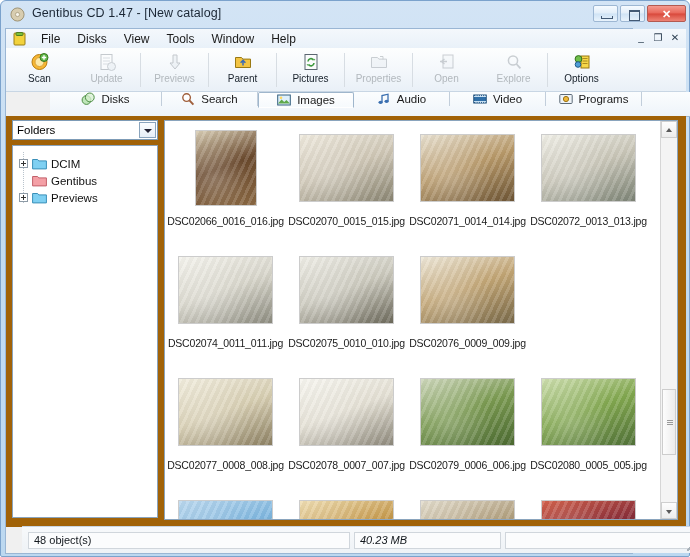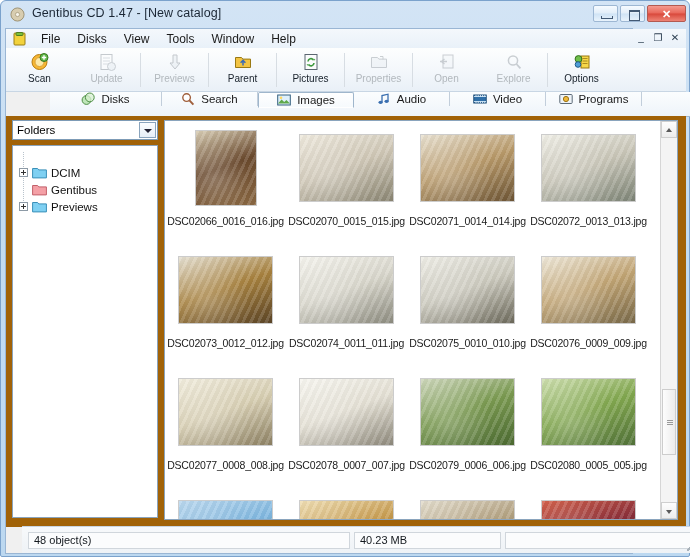--- a/index.html
+++ b/index.html
@@ -241,21 +241,21 @@
     border-right: 4px solid transparent;
     border-top: 4px solid #223;
   }
   .tree {
     position: absolute;
     left: 0; top: 25px;
     width: 146px; height: 373px;
     box-sizing: border-box;
     background: #fff;
     border: 1px solid #8aa4bd;
-    padding: 18px 0 0 0;
+    padding: 9px 0 0 0;
     overflow: hidden;
   }
   .tnode {
     position: relative;
     height: 17px;
     display: flex;
     align-items: center;
     padding-left: 6px;
     font-size: 11.5px;
     color: #111;
@@ -387,21 +387,21 @@
     box-sizing: border-box;
     border: 1px solid #d0d6dc;
     background: #fbfcfd;
     font-size: 11px;
     color: #13181d;
     padding: 1px 0 0 5px;
     overflow: hidden;
     white-space: nowrap;
   }
   .sb1 { left: 6px; width: 322px; }
-  .sb2 { left: 332px; width: 147px; }
+  .sb2 { left: 332px; width: 147px; font-style: italic; }
   .sb3 { left: 483px; width: 188px; }
   .grip-res {
     position: absolute;
     right: 3px; bottom: 2px;
     width: 12px; height: 12px;
     background:
       linear-gradient(135deg, transparent 45%, #a9b2ba 45%, #a9b2ba 55%, transparent 55%),
       linear-gradient(135deg, transparent 70%, #a9b2ba 70%, #a9b2ba 80%, transparent 80%);
   }
 </style>
@@ -686,28 +686,20 @@
                   <div class="thumb-img" title="patio with white tables" style="background: linear-gradient(160deg, rgb(240, 239, 231) 0%, rgb(201, 198, 184) 48%, rgb(125, 132, 118) 100%);">
                     <div style="position: absolute; inset: 0px; opacity: 0.45; background: repeating-linear-gradient(115deg, rgba(255, 255, 255, 0.3) 0px, rgba(255, 255, 255, 0.3) 3px, rgba(0, 0, 0, 0.06) 3px, rgba(0, 0, 0, 0.06) 7px), radial-gradient(circle at 30% 65%, rgba(255, 255, 255, 0.55), rgba(255, 255, 255, 0) 55%);"></div>
                   </div>
                 </div>
                 <div class="caption">DSC02072_0013_013.jpg</div>
               </div>
             </div>
             <div class="thumb-row">
               <div class="thumb-cell">
                 <div class="thumb-box">
-                  <div class="thumb-img" title="reception hall interior" style="background: linear-gradient(160deg, rgb(230, 225, 211) 0%, rgb(168, 130, 63) 48%, rgb(93, 70, 40) 100%);">
-                    <div style="position: absolute; inset: 0px; opacity: 0.45; background: repeating-linear-gradient(115deg, rgba(255, 255, 255, 0.3) 0px, rgba(255, 255, 255, 0.3) 3px, rgba(0, 0, 0, 0.06) 3px, rgba(0, 0, 0, 0.06) 7px), radial-gradient(circle at 30% 65%, rgba(255, 255, 255, 0.55), rgba(255, 255, 255, 0) 55%);"></div>
-                  </div>
-                </div>
-                <div class="caption">DSC02073_0012_012.jpg</div>
-              </div>
-              <div class="thumb-cell">
-                <div class="thumb-box">
                   <div class="thumb-img" title="round table with centerpiece" style="background: linear-gradient(160deg, rgb(245, 244, 238) 0%, rgb(217, 215, 204) 48%, rgb(141, 140, 128) 100%);">
                     <div style="position: absolute; inset: 0px; opacity: 0.45; background: repeating-linear-gradient(115deg, rgba(255, 255, 255, 0.3) 0px, rgba(255, 255, 255, 0.3) 3px, rgba(0, 0, 0, 0.06) 3px, rgba(0, 0, 0, 0.06) 7px), radial-gradient(circle at 30% 65%, rgba(255, 255, 255, 0.55), rgba(255, 255, 255, 0) 55%);"></div>
                   </div>
                 </div>
                 <div class="caption">DSC02074_0011_011.jpg</div>
               </div>
               <div class="thumb-cell">
                 <div class="thumb-box">
                   <div class="thumb-img" title="white table setting" style="background: linear-gradient(160deg, rgb(239, 238, 231) 0%, rgb(203, 201, 189) 48%, rgb(109, 106, 92) 100%);">
                     <div style="position: absolute; inset: 0px; opacity: 0.45; background: repeating-linear-gradient(115deg, rgba(255, 255, 255, 0.3) 0px, rgba(255, 255, 255, 0.3) 3px, rgba(0, 0, 0, 0.06) 3px, rgba(0, 0, 0, 0.06) 7px), radial-gradient(circle at 30% 65%, rgba(255, 255, 255, 0.55), rgba(255, 255, 255, 0) 55%);"></div>

